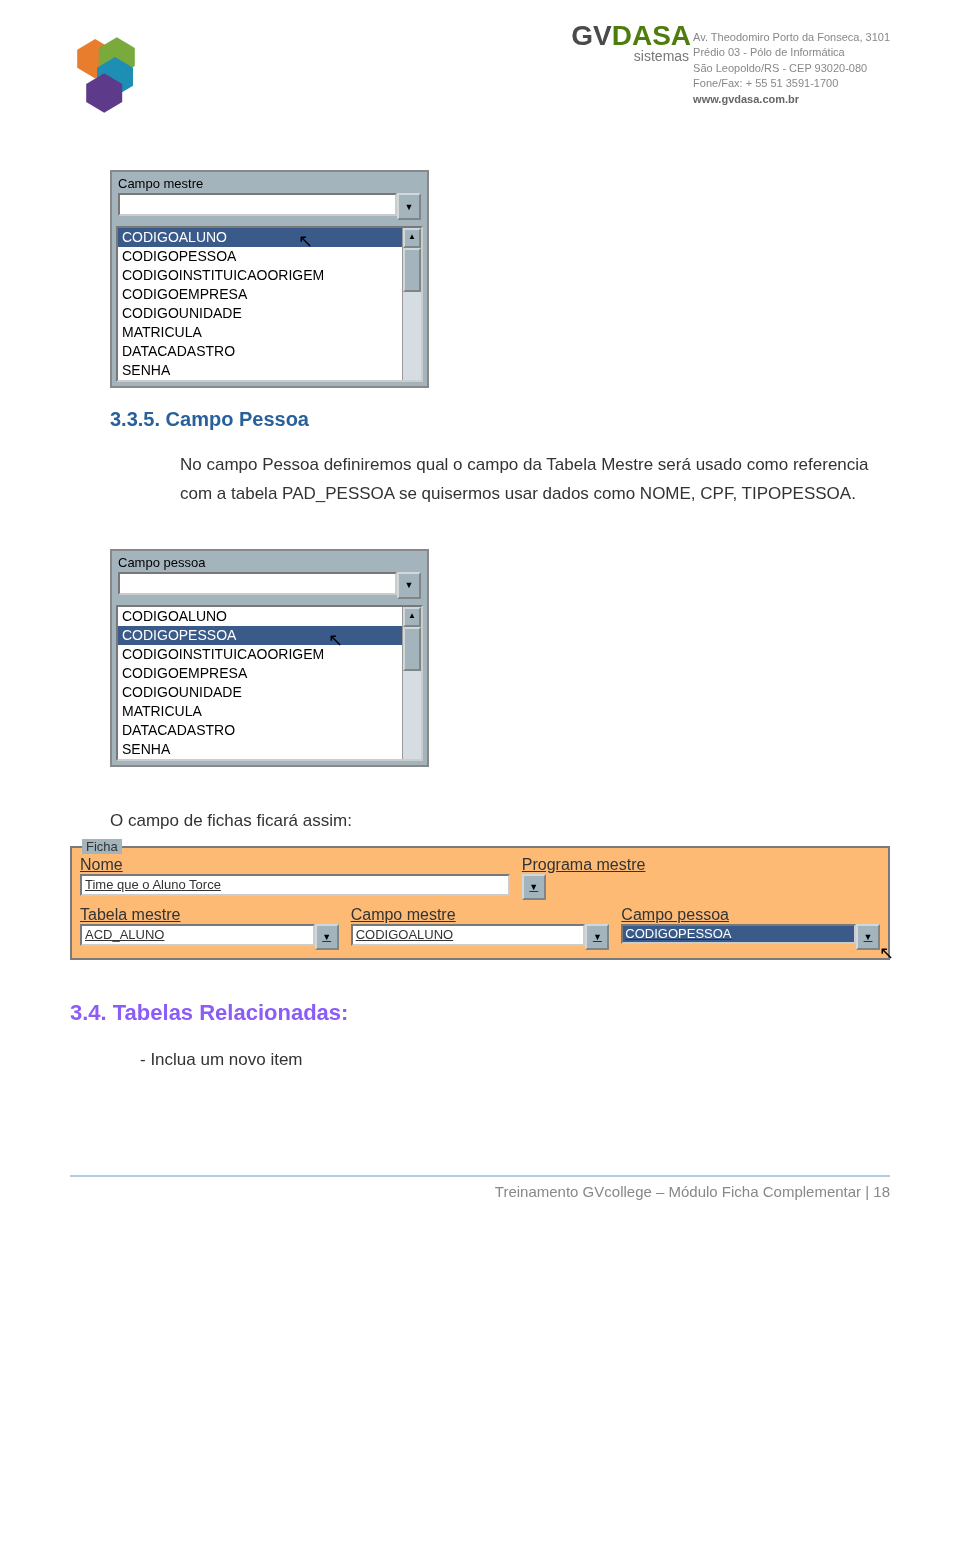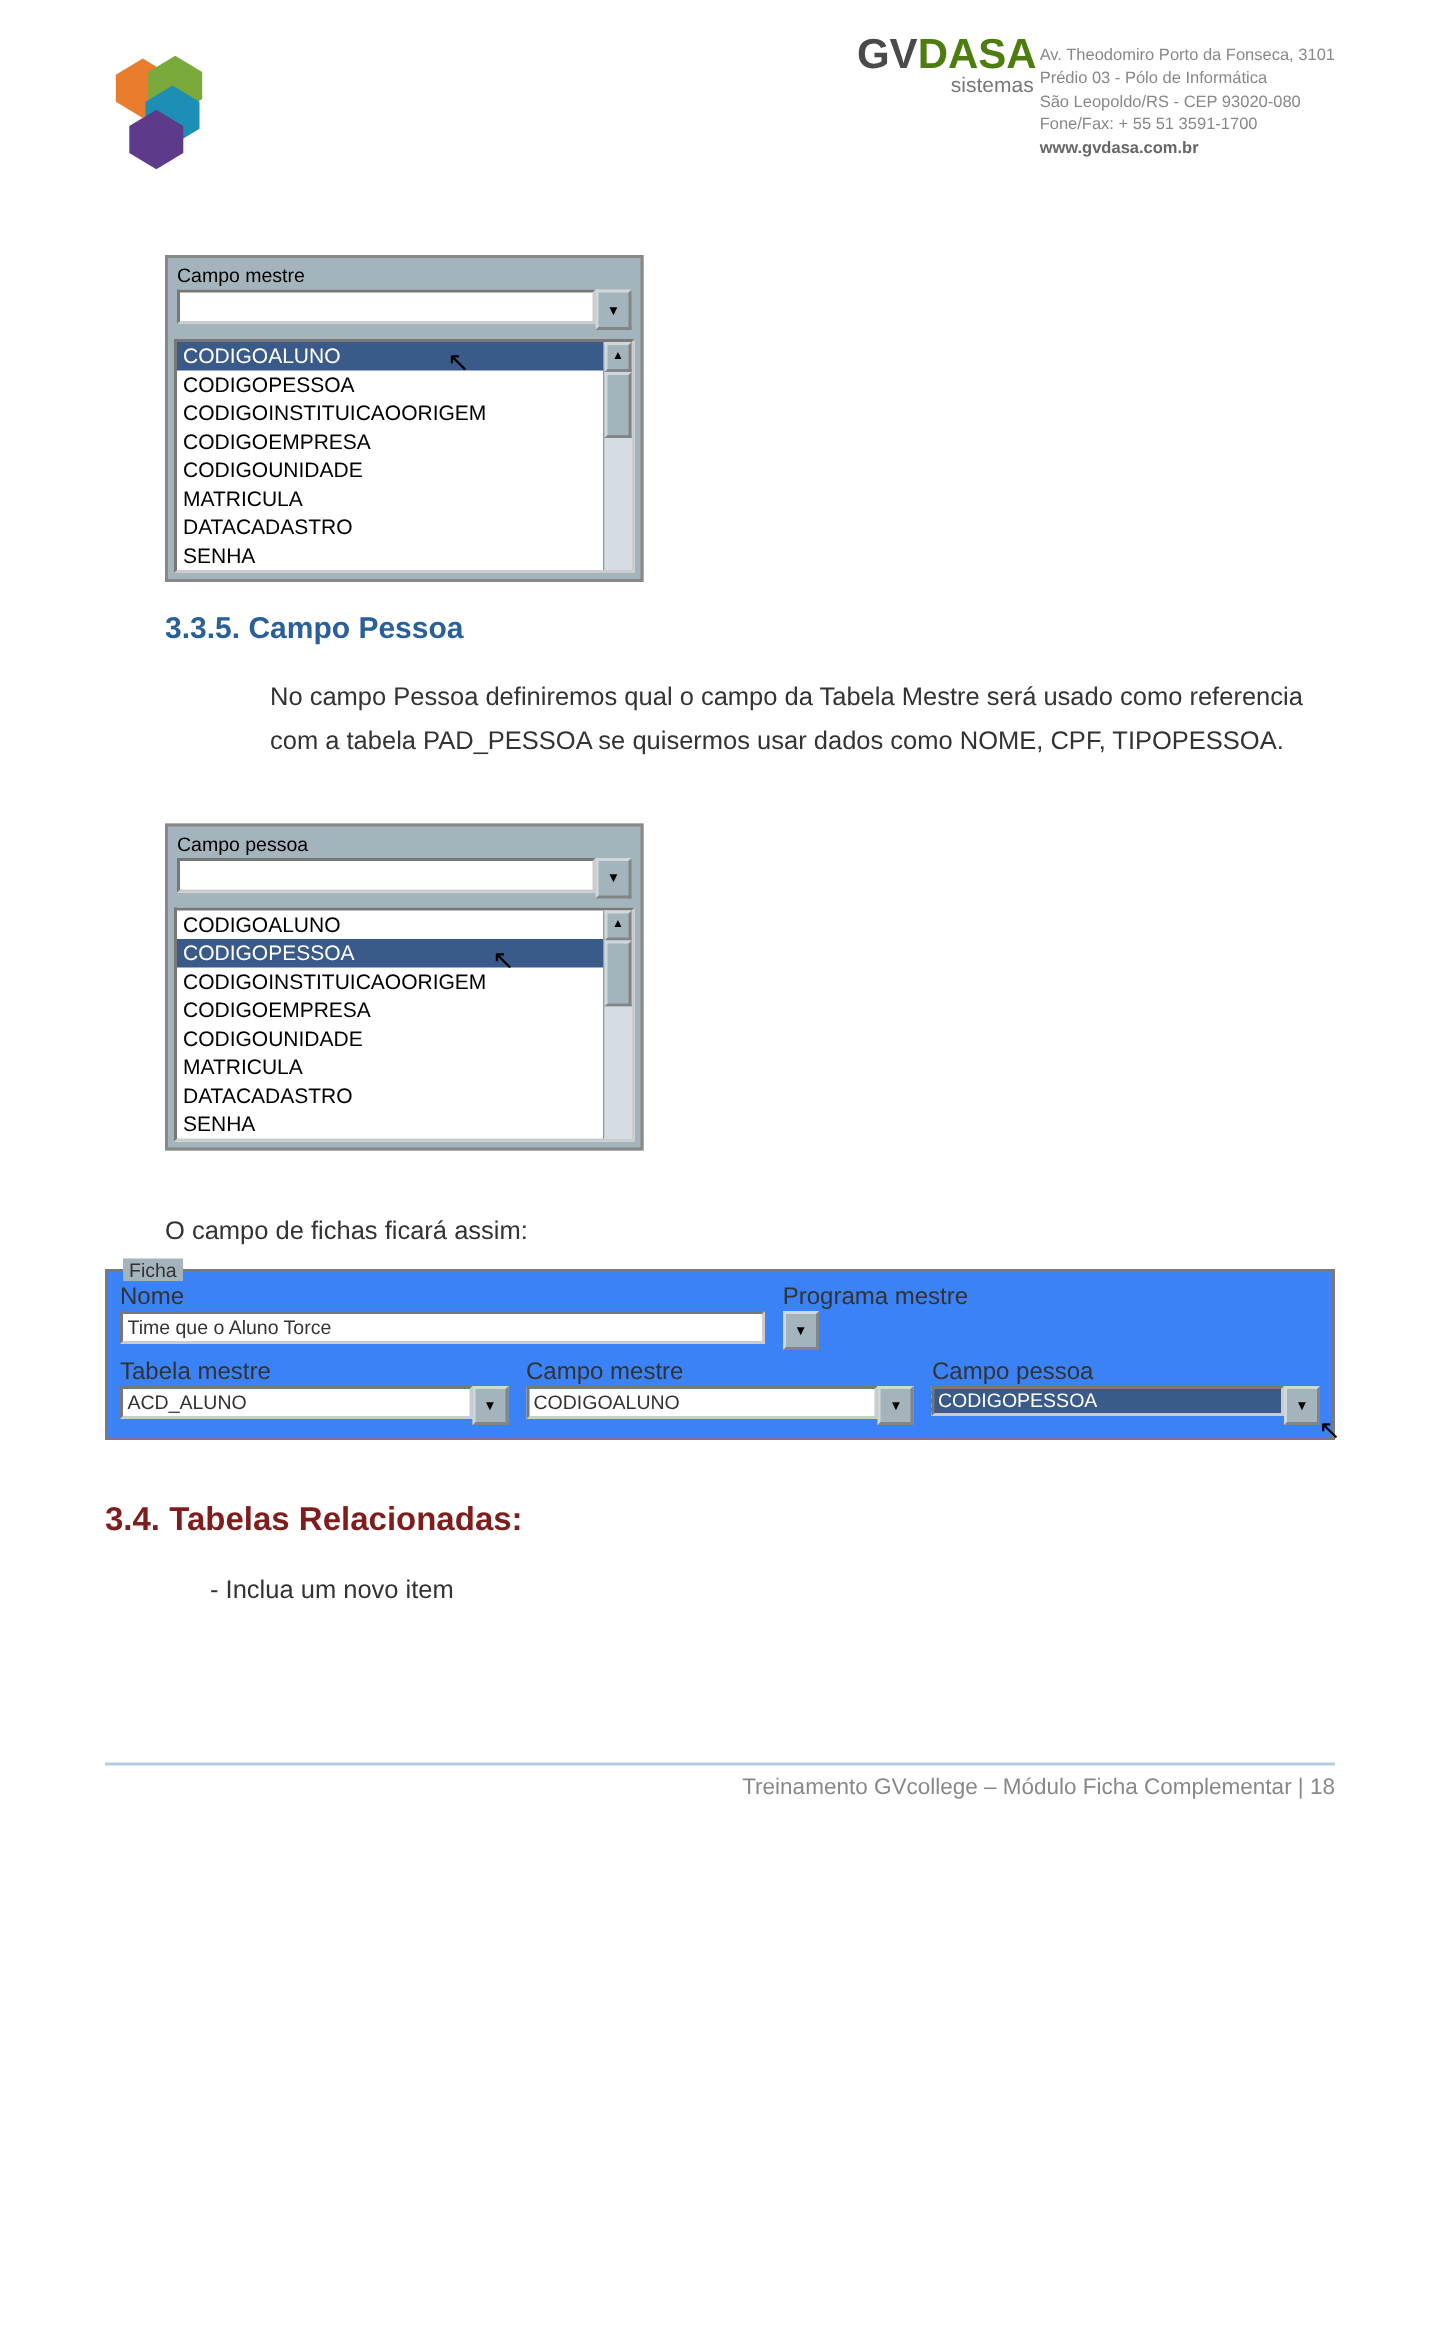--- a/index.html
+++ b/index.html
@@ -148,32 +148,33 @@
   .body-text p { margin: 0 0 4px 0; }
   .h2 {
     font-size: 20px;
     font-weight: bold;
     color: #2a6099;
     margin: 10px 0 10px 40px;
   }
   .h2-lg {
     font-size: 22px;
     font-weight: bold;
-    color: #7f1d1d;
+    color: #8b5cf6;
     margin: 40px 0 10px 0;
   }
   .indent { margin-left: 40px; }
   
   .ficha-box {
     border: 2px solid #7a7a7a;
-    background: #3b82f6;
+    background: #fdba74;
     margin: 10px 0 0 0;
     padding: 6px 8px 8px 8px;
     font-size: 13px;
     position: relative;
+    text-decoration: underline;
   }
   .ficha-legend {
     position: absolute;
     top: -9px;
     left: 10px;
     background: #a4b4bd;
     padding: 0 4px;
     font-size: 13px;
   }
   .ficha-row { display: flex; gap: 12px; margin-top: 2px; }

